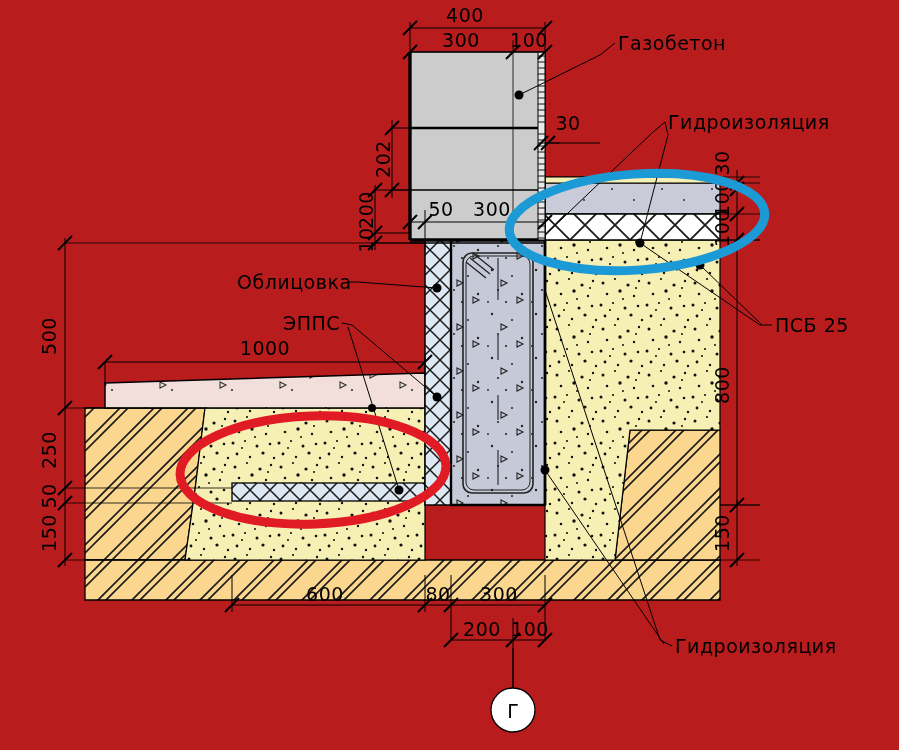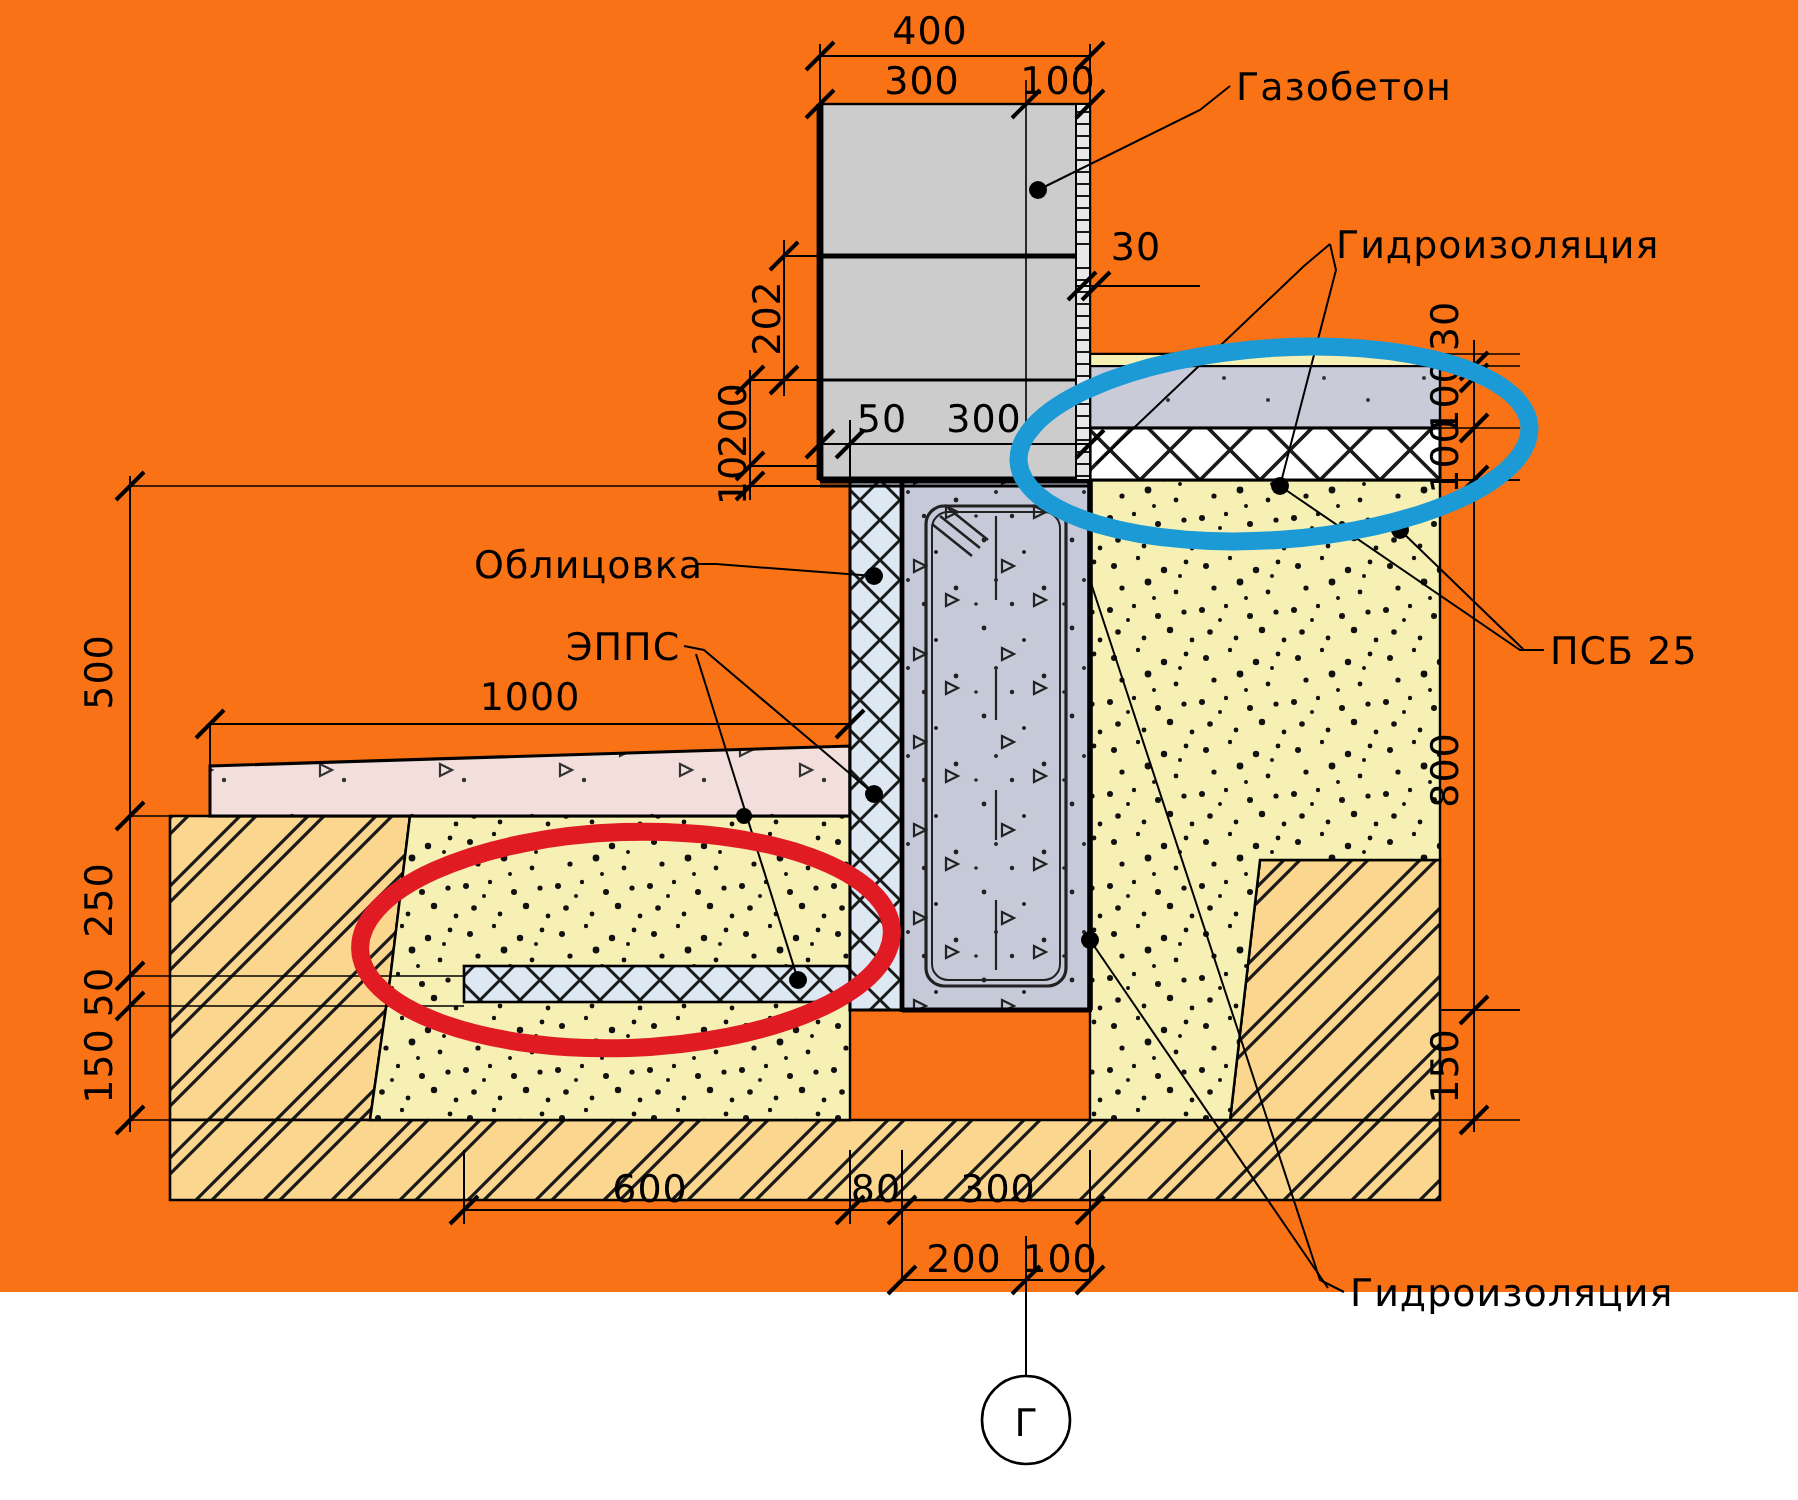--- a/index.html
+++ b/index.html
@@ -1,18 +1,18 @@
 <!DOCTYPE html>
 <html><head>
 <meta charset="utf-8">
 <style>
   html,body{margin:0;padding:0;background:#ffffff;}
   body{width:899px;height:750px;overflow:hidden;
        font-family:"DejaVu Sans","Liberation Sans",sans-serif;}
-  #stage{position:relative;width:899px;height:646px;background:#f97316;}
+  #stage{position:relative;width:899px;height:750px;background:#b91c1c;}
   svg#dwg{position:absolute;left:0;top:0;width:899px;height:750px;display:block;}
   text{font-family:"DejaVu Sans","Liberation Sans",sans-serif;fill:#000;}
   .dimtxt{font-size:19px;letter-spacing:0.5px;}
   .lbl{font-size:19px;letter-spacing:0.5px;}
   .axtxt{font-size:19px;}
 </style>
 </head>
 <body>
 
 <div id="stage">

